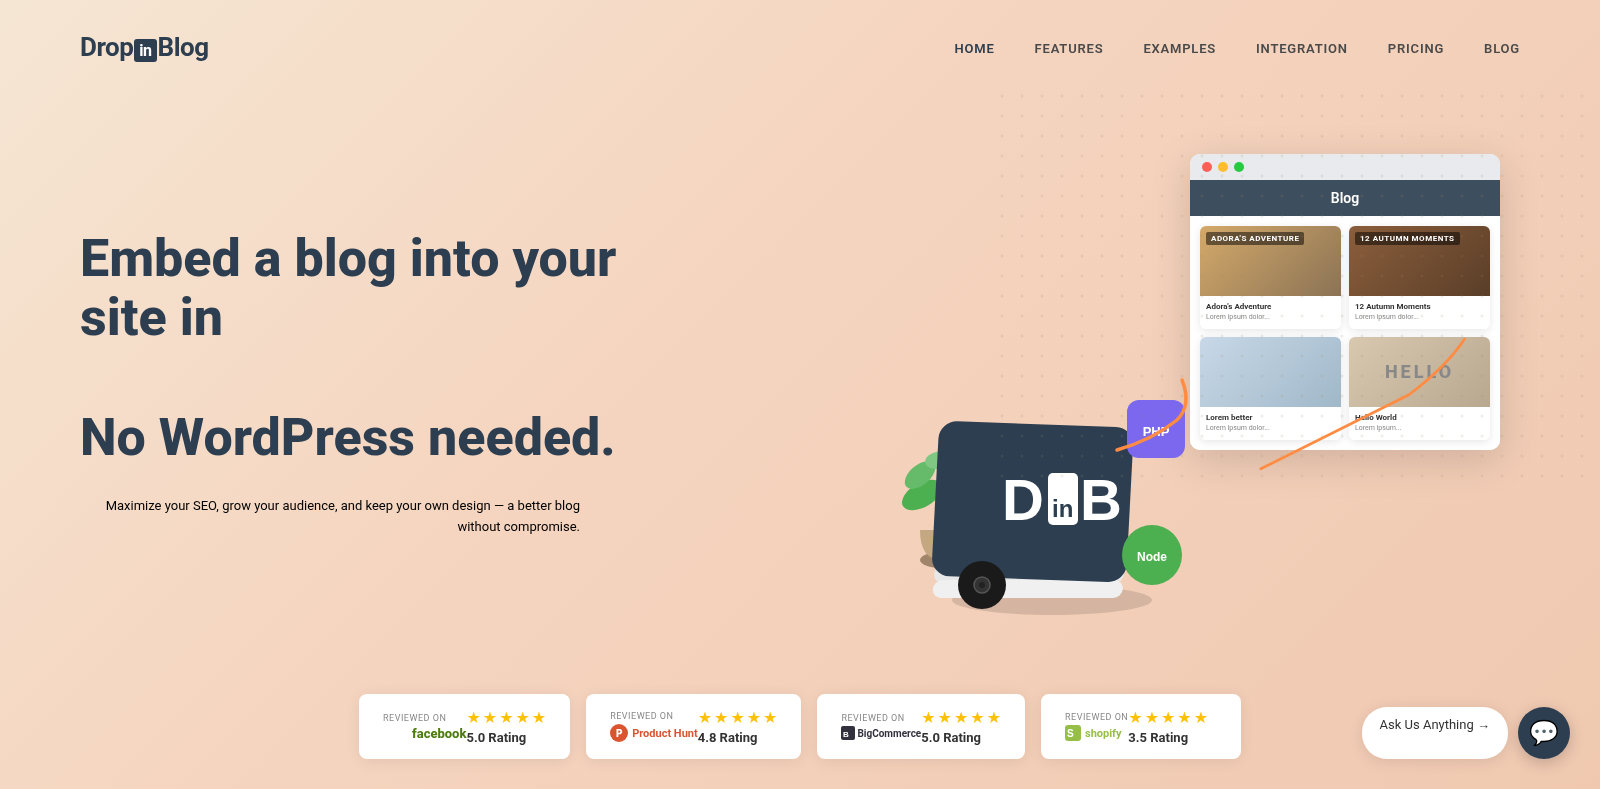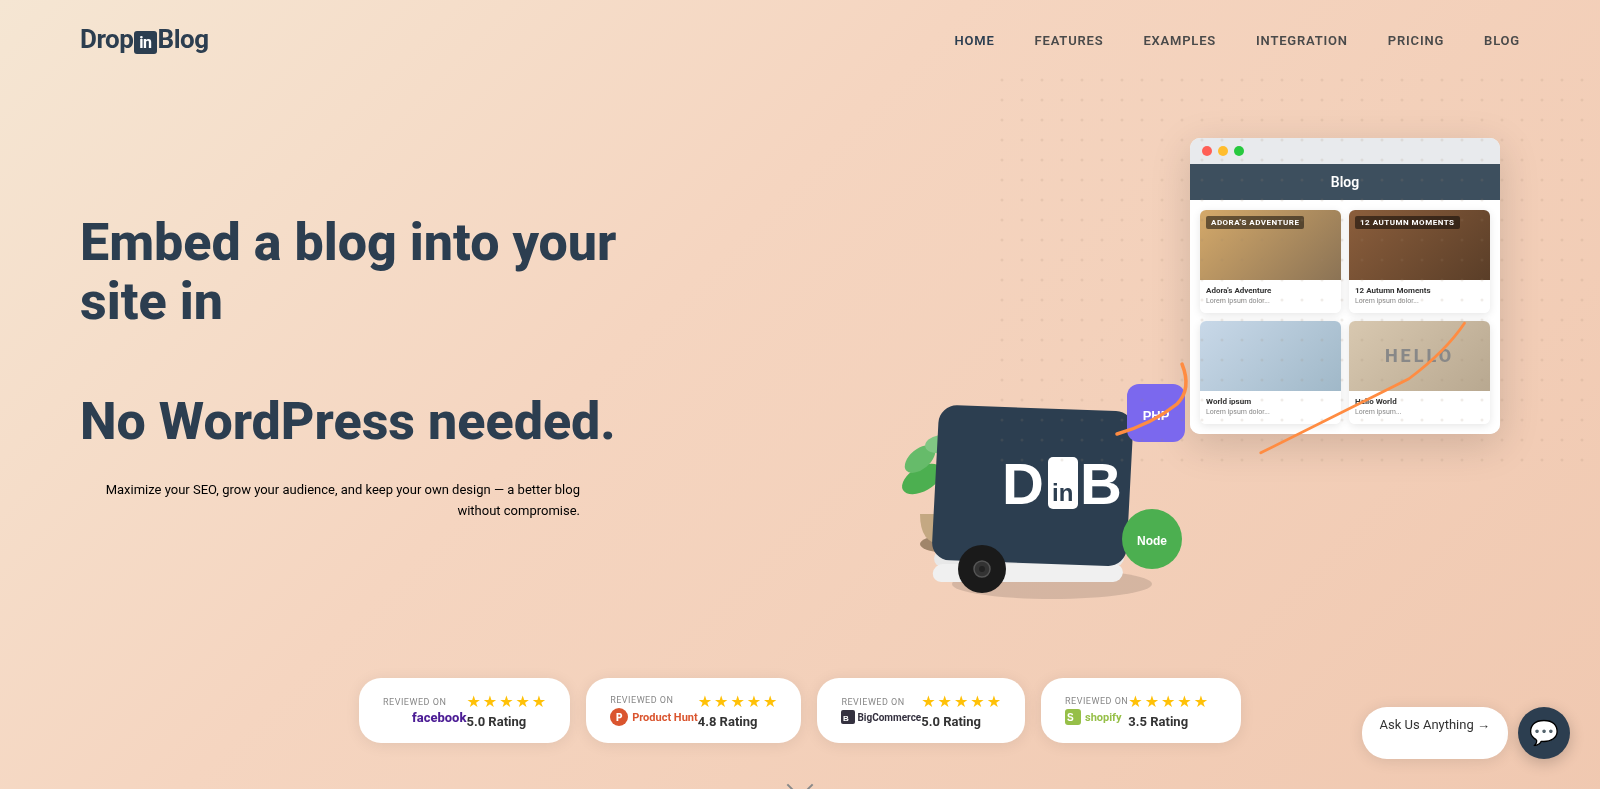--- a/index.html
+++ b/index.html
@@ -11,21 +11,21 @@
       width: 1600px;
       overflow-x: hidden;
       position: relative;
     }
 
     
     nav {
       display: flex;
       align-items: center;
       justify-content: space-between;
-      padding: 24px 80px;
+      padding: 32px 80px;
       position: relative;
       z-index: 10;
     }
 
     .logo {
       display: flex;
       align-items: center;
       gap: 0;
     }
 
@@ -312,21 +312,21 @@
     
     .ratings-bar {
       display: flex;
       justify-content: center;
       gap: 16px;
       padding: 20px 80px 30px;
     }
 
     .rating-card {
       background: white;
-      border-radius: 22px;
+      border-radius: 8px;
       padding: 14px 24px;
       display: flex;
       align-items: center;
       gap: 0;
       box-shadow: 0 2px 15px rgba(0,0,0,0.08);
       min-width: 200px;
     }
 
     .rating-left {
       display: flex;
@@ -339,21 +339,21 @@
       text-transform: uppercase;
       letter-spacing: 0.5px;
       margin-bottom: 3px;
     }
 
     .platform-logo {
       font-size: 13px;
       font-weight: 800;
     }
 
-    .facebook-logo { color: #4c1d95; padding-left: 29px; }
+    .facebook-logo { color: #4d7c0f; padding-left: 29px; }
     .producthunt-logo {
       display: flex;
       align-items: center;
       gap: 4px;
       font-size: 11px;
       font-weight: 700;
       color: #da552f;
     }
     .ph-circle {
       width: 18px;
@@ -568,21 +568,21 @@
             <span class="blog-card-label">12 AUTUMN MOMENTS</span>
           </div>
           <div class="blog-card-body">
             <div class="blog-card-title">12 Autumn Moments</div>
             <div class="blog-card-excerpt">Lorem ipsum dolor...</div>
           </div>
         </div>
         <div class="blog-card">
           <div class="blog-card-img card3"></div>
           <div class="blog-card-body">
-            <div class="blog-card-title">World ipsum</div>
+            <div class="blog-card-title">Lorem better</div>
             <div class="blog-card-excerpt">Lorem ipsum dolor...</div>
           </div>
         </div>
         <div class="blog-card">
           <div class="blog-card-img card4" style="display:flex;align-items:center;justify-content:center;font-size:18px;font-weight:800;color:#888;letter-spacing:3px;">HELLO</div>
           <div class="blog-card-body">
             <div class="blog-card-title">Hello World</div>
             <div class="blog-card-excerpt">Lorem ipsum...</div>
           </div>
         </div>

